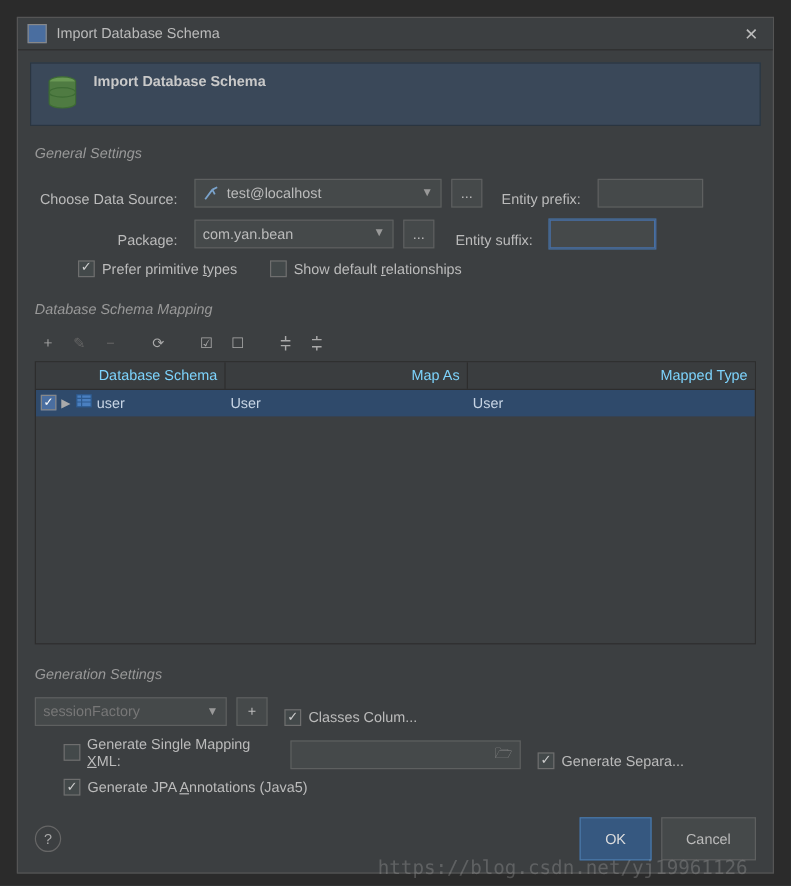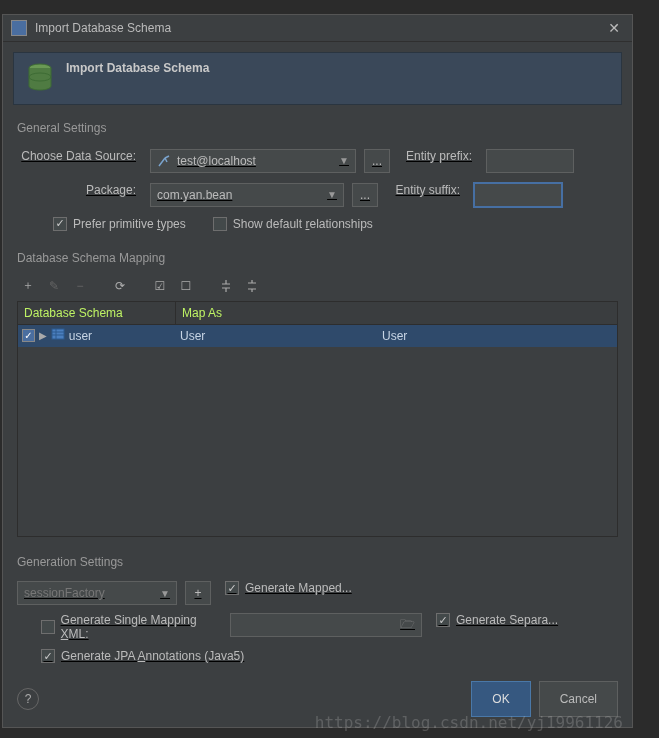--- a/index.html
+++ b/index.html
@@ -1,28 +1,28 @@
 <!DOCTYPE html>
 <html><head>
 <meta charset="utf-8">
 <style>
 * { margin: 0; padding: 0; box-sizing: border-box; font-family: "Segoe UI", Arial, sans-serif; font-size: 12px; }
 body { background: #2b2b2b; width: 659px; height: 738px; overflow: hidden; position: relative; }
-.dialog { position: absolute; left: 2px; top: 14px; width: 631px; height: 714px; background: #3c3f41; border: 1px solid #555; display: flex; flex-direction: column; }
+.dialog { position: absolute; left: 14px; top: 14px; width: 631px; height: 714px; background: #3c3f41; border: 1px solid #555; display: flex; flex-direction: column; }
 .titlebar { height: 28px; background: #3c3f41; display: flex; align-items: center; padding: 0 8px; border-bottom: 1px solid #2f2f2f; }
 .titlebar .app-icon { width: 16px; height: 16px; background: #4a6ea0; margin-right: 8px; border: 1px solid #888; }
 .titlebar .title { color: #bbb; flex: 1; }
 .titlebar .close { color: #bbb; cursor: pointer; font-size: 14px; padding: 0 4px; }
 .banner { margin: 10px; padding: 8px 10px; background: #3a4859; border: 1px solid #2a3540; display: flex; gap: 10px; align-items: flex-start; }
 .banner .db-icon svg { width: 32px; height: 32px; }
 .banner-text .bt-title { color: #c9c9c9; font-weight: bold; margin-bottom: 2px; }
 .banner-text .bt-desc { color: #a6a6a6; }
-.section-label { color: #999; padding: 4px 14px; margin-top: 2px; }
+.section-label { color: #999; padding: 4px 14px; margin-top: 2px; font-style: italic; }
 .form { padding: 0 14px; }
-.row { display: flex; align-items: flex-start; gap: 8px; margin: 10px 0; text-decoration: underline; }
+.row { display: flex; align-items: flex-end; gap: 8px; margin: 10px 0; }
 .row .lbl { color: #bbb; width: 125px; text-align: right; padding-right: 6px; }
 .combo { background: #45494a; border: 1px solid #5e6060; height: 24px; display: flex; align-items: center; padding: 0 6px 0 6px; color: #bbb; position: relative; }
 .combo .ds-icon { margin-right: 6px; display:flex; }
 .combo .arrow { margin-left: auto; color: #999; font-size: 10px; }
 .btn-sq { width: 26px; height: 24px; background: #45494a; border: 1px solid #5e6060; color: #bbb; display: flex; align-items: center; justify-content: center; cursor: pointer; }
 .input { background: #45494a; border: 1px solid #5e6060; height: 24px; color: #bbb; padding: 0 6px; }
 .input.focus { border: 1px solid #466fa3; box-shadow: 0 0 0 1px #466fa3; }
 .chk-row { display: flex; align-items: center; gap: 27px; margin: 6px 0 6px 36px; }
 .chk { display: flex; align-items: center; gap: 6px; color: #bbb; cursor: pointer; }
 .chk .box { width: 14px; height: 14px; border: 1px solid #6e6e6e; background: #43494a; display: flex; align-items: center; justify-content: center; }
@@ -30,21 +30,21 @@
 .chk.disabled { color: #777; }
 .chk.disabled .box { border-color: #555; }
 .chk.disabled .box.checked::after { color: #777; }
 .u { text-decoration: underline; }
 .toolbar { display: flex; align-items: center; gap: 4px; padding: 6px 14px 4px; }
 .tool { width: 22px; height: 22px; display: flex; align-items: center; justify-content: center; color: #aaa; cursor: pointer; }
 .tool.disabled { color: #666; }
 .tool-sep { width: 10px; }
 .table { margin: 0 14px; border: 1px solid #2d2d2d; background: #3c3f41; height: 246px; display: flex; flex-direction: column; }
 .thead { display: flex; background: #3a3d3f; border-bottom: 1px solid #2d2d2d; }
-.th { color: #bef264; padding: 4px 6px; text-align: left; border-right: 1px solid #2d2d2d; }
+.th { color: #7dd3fc; padding: 4px 6px; text-align: right; border-right: 1px solid #2d2d2d; }
 .th:last-child { border-right: none; }
 .th1 { width: 158px; }
 .th2 { width: 202px; }
 .th3 { flex: 1; }
 .tbody { flex: 1; overflow: auto; }
 .tr { display: flex; align-items: center; height: 22px; background: #2f4a6b; color: #c7d4e4; }
 .td1 { width: 158px; display: flex; align-items: center; gap: 4px; padding-left: 4px; }
 .td2 { width: 202px; padding-left: 4px; }
 .td3 { flex: 1; padding-left: 4px; }
 .row-chk { width: 13px; height: 13px; border: 1px solid #888; background: #4a6ea0; display: flex; align-items: center; justify-content: center; }
@@ -99,21 +99,21 @@
         <span class="arrow">▼</span>
       </div>
       <div class="btn-sq">
           <span>...</span>
         </div>
       <div class="lbl" style="width:80px">Entity prefix:</div>
       <div class="input" style="width:88px"></div>
     </div>
     <div class="row">
       <div class="lbl">Package:</div>
-      <div class="combo" style="width:194px">
+      <div class="combo" style="width:166px">
         <span>com.yan.bean</span>
         <span class="arrow">▼</span>
       </div>
       <div class="btn-sq">
           <span>...</span>
         </div>
       <div class="lbl" style="width:80px">Entity suffix:</div>
       <div class="input focus" style="width:88px"></div>
     </div>
     <div class="chk-row">
@@ -147,20 +147,21 @@
     <div class="tool">
         <svg width="14" height="14" viewBox="0 0 14 14">
           <path d="M3 4h8M3 10h8M7 1v3M7 13v-3" stroke="#aaa" stroke-width="1.2" fill="none"></path>
         </svg>
       </div>
   </div>
   <div class="table">
     <div class="thead">
       <div class="th th1">Database Schema</div>
       <div class="th th2">Map As</div>
+      <div class="th th3">Mapped Type</div>
     </div>
     <div class="tbody">
       <div class="tr">
         <div class="td1">
           <div class="row-chk"></div>
           <span class="expand">▶</span>
           <span class="tbl-icon"><svg viewBox="0 0 14 14">
                 <rect x="1" y="2" width="12" height="10" fill="#4a7fbf" stroke="#2d5a8f"></rect>
                 <line x1="1" y1="5" x2="13" y2="5" stroke="#2d5a8f"></line>
                 <line x1="1" y1="8" x2="13" y2="8" stroke="#2d5a8f"></line>
@@ -179,21 +180,21 @@
     <div class="row">
       <div class="combo" style="width:160px;color:#777">
         <span>sessionFactory</span>
         <span class="arrow">▼</span>
       </div>
       <div class="btn-sq">
           <span>+</span>
         </div>
       <div class="chk" style="margin-left:6px">
         <div class="box checked"></div>
-        <span>Generate Mapped...</span>
+        <span>Classes Colum...</span>
       </div>
     </div>
     <div class="row">
       <div class="lbl2">
         <div class="chk">
           <div class="box"></div>
           <span><span>Generate Single Mapping </span><span class="u">X</span><span>ML:</span></span>
         </div>
       </div>
       <div class="input" style="width:192px;display:flex;align-items:center">

